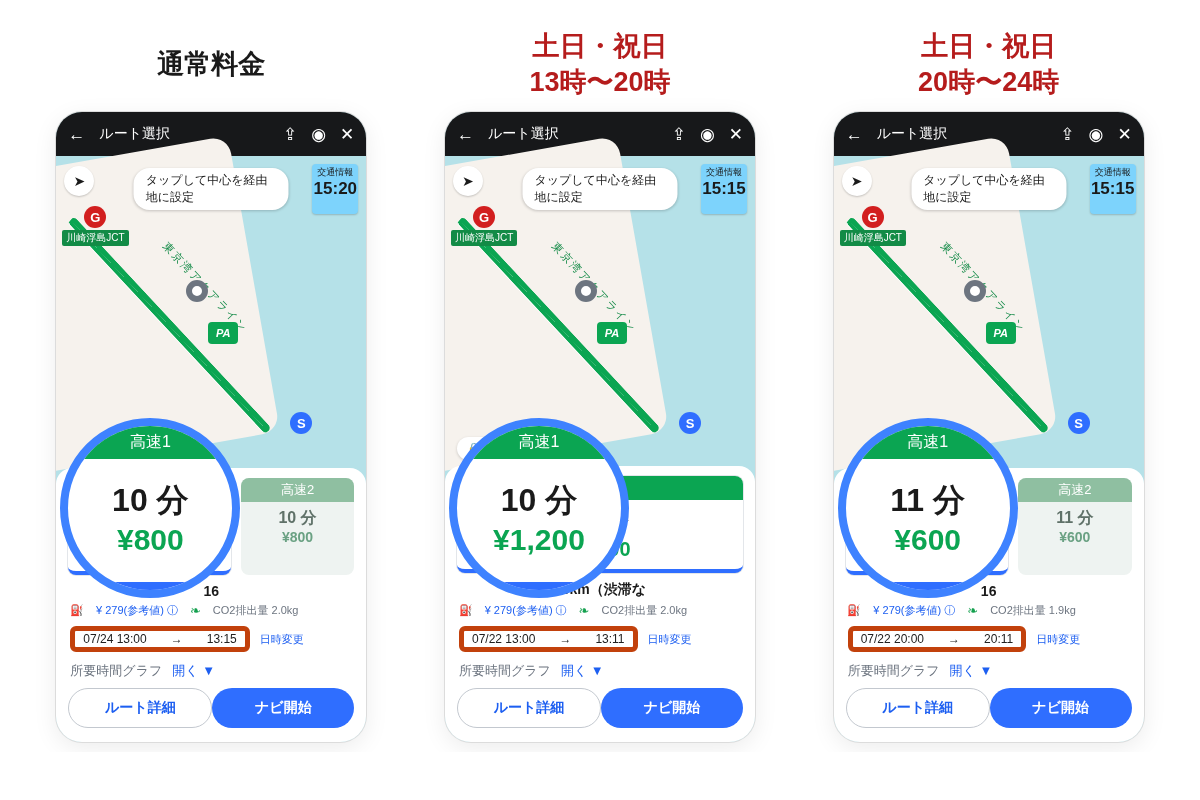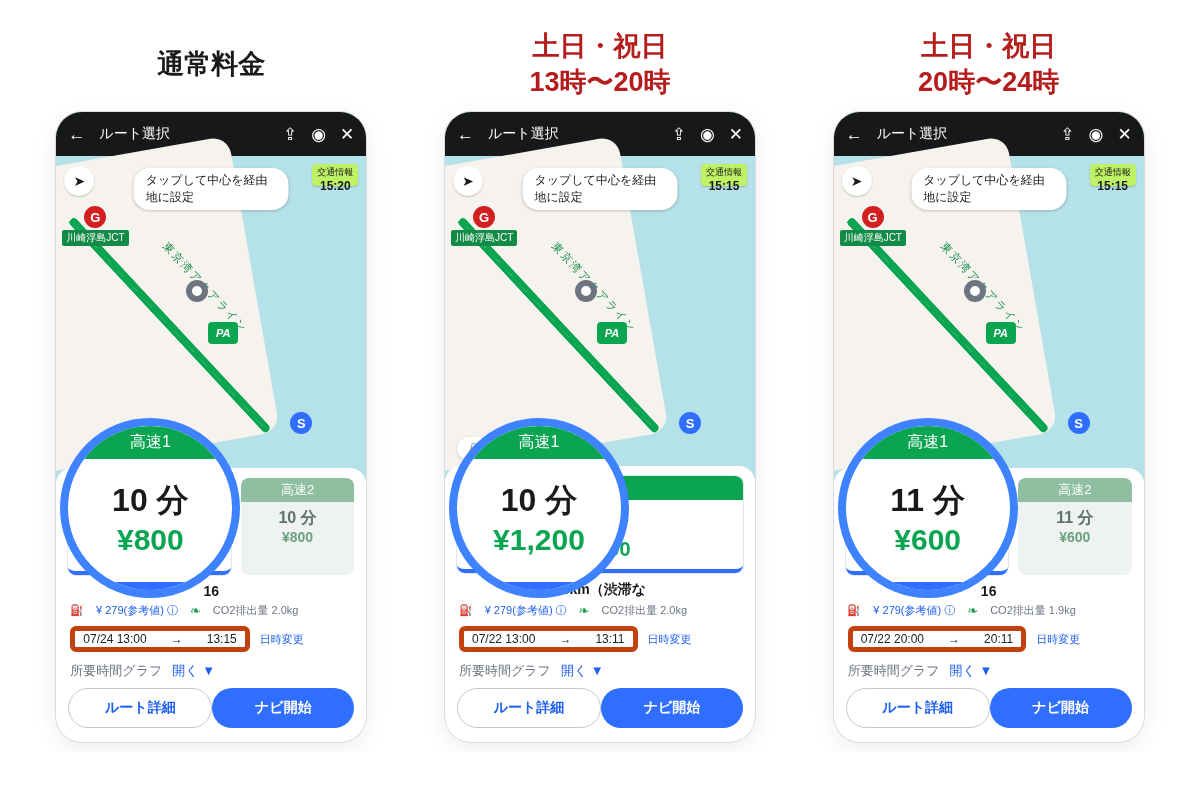--- a/index.html
+++ b/index.html
@@ -70,29 +70,29 @@
   border-radius: 16px;
   padding: 4px 12px;
   font-size: 12px;
   box-shadow: 0 1px 3px rgba(0,0,0,.2);
 }
 .trafficchip {
   position: absolute;
   top: 52px;
   right: 8px;
   width: 46px;
-  height: 22px;
-  background: #bef264;
+  height: 50px;
+  background: #7dd3fc;
   border-radius: 4px;
   font-size: 9px;
   text-align: center;
   padding-top: 2px;
   box-shadow: 0 1px 2px rgba(0,0,0,.2);
 }
-.trafficchip .time { font-size: 12px; font-weight: 700; }
+.trafficchip .time { font-size: 17px; font-weight: 700; }
 .compass {
   position: absolute;
   top: 54px;
   left: 8px;
   width: 30px;
   height: 30px;
   border-radius: 50%;
   background: #fff;
   box-shadow: 0 1px 2px rgba(0,0,0,.2);
   display: flex;

